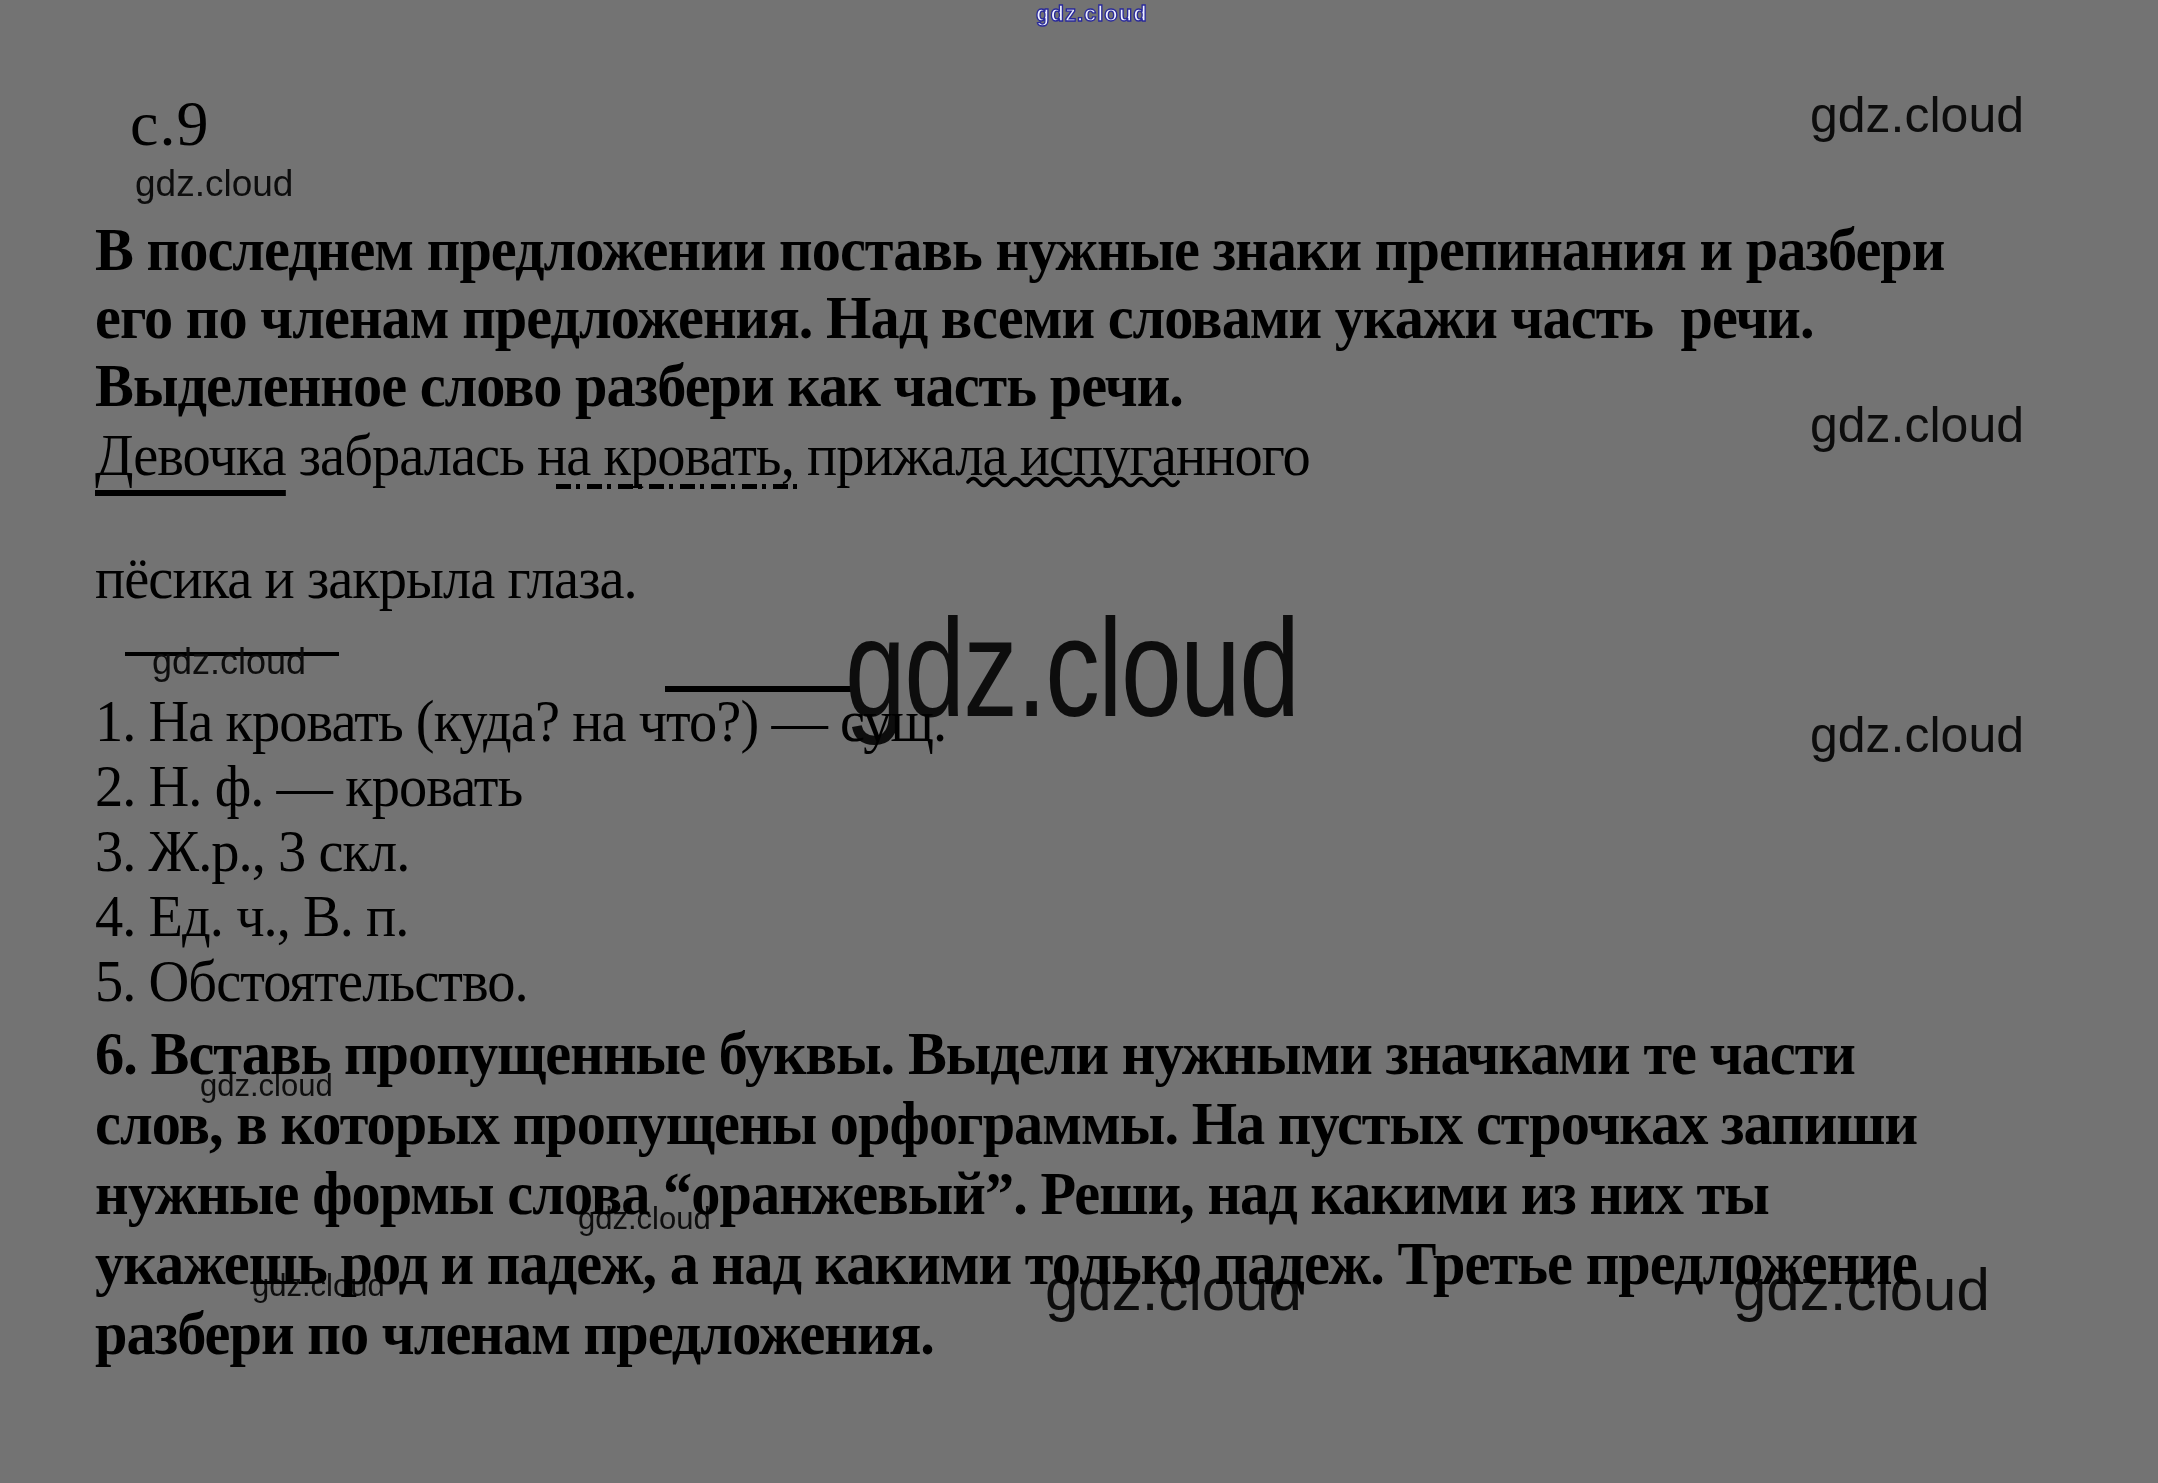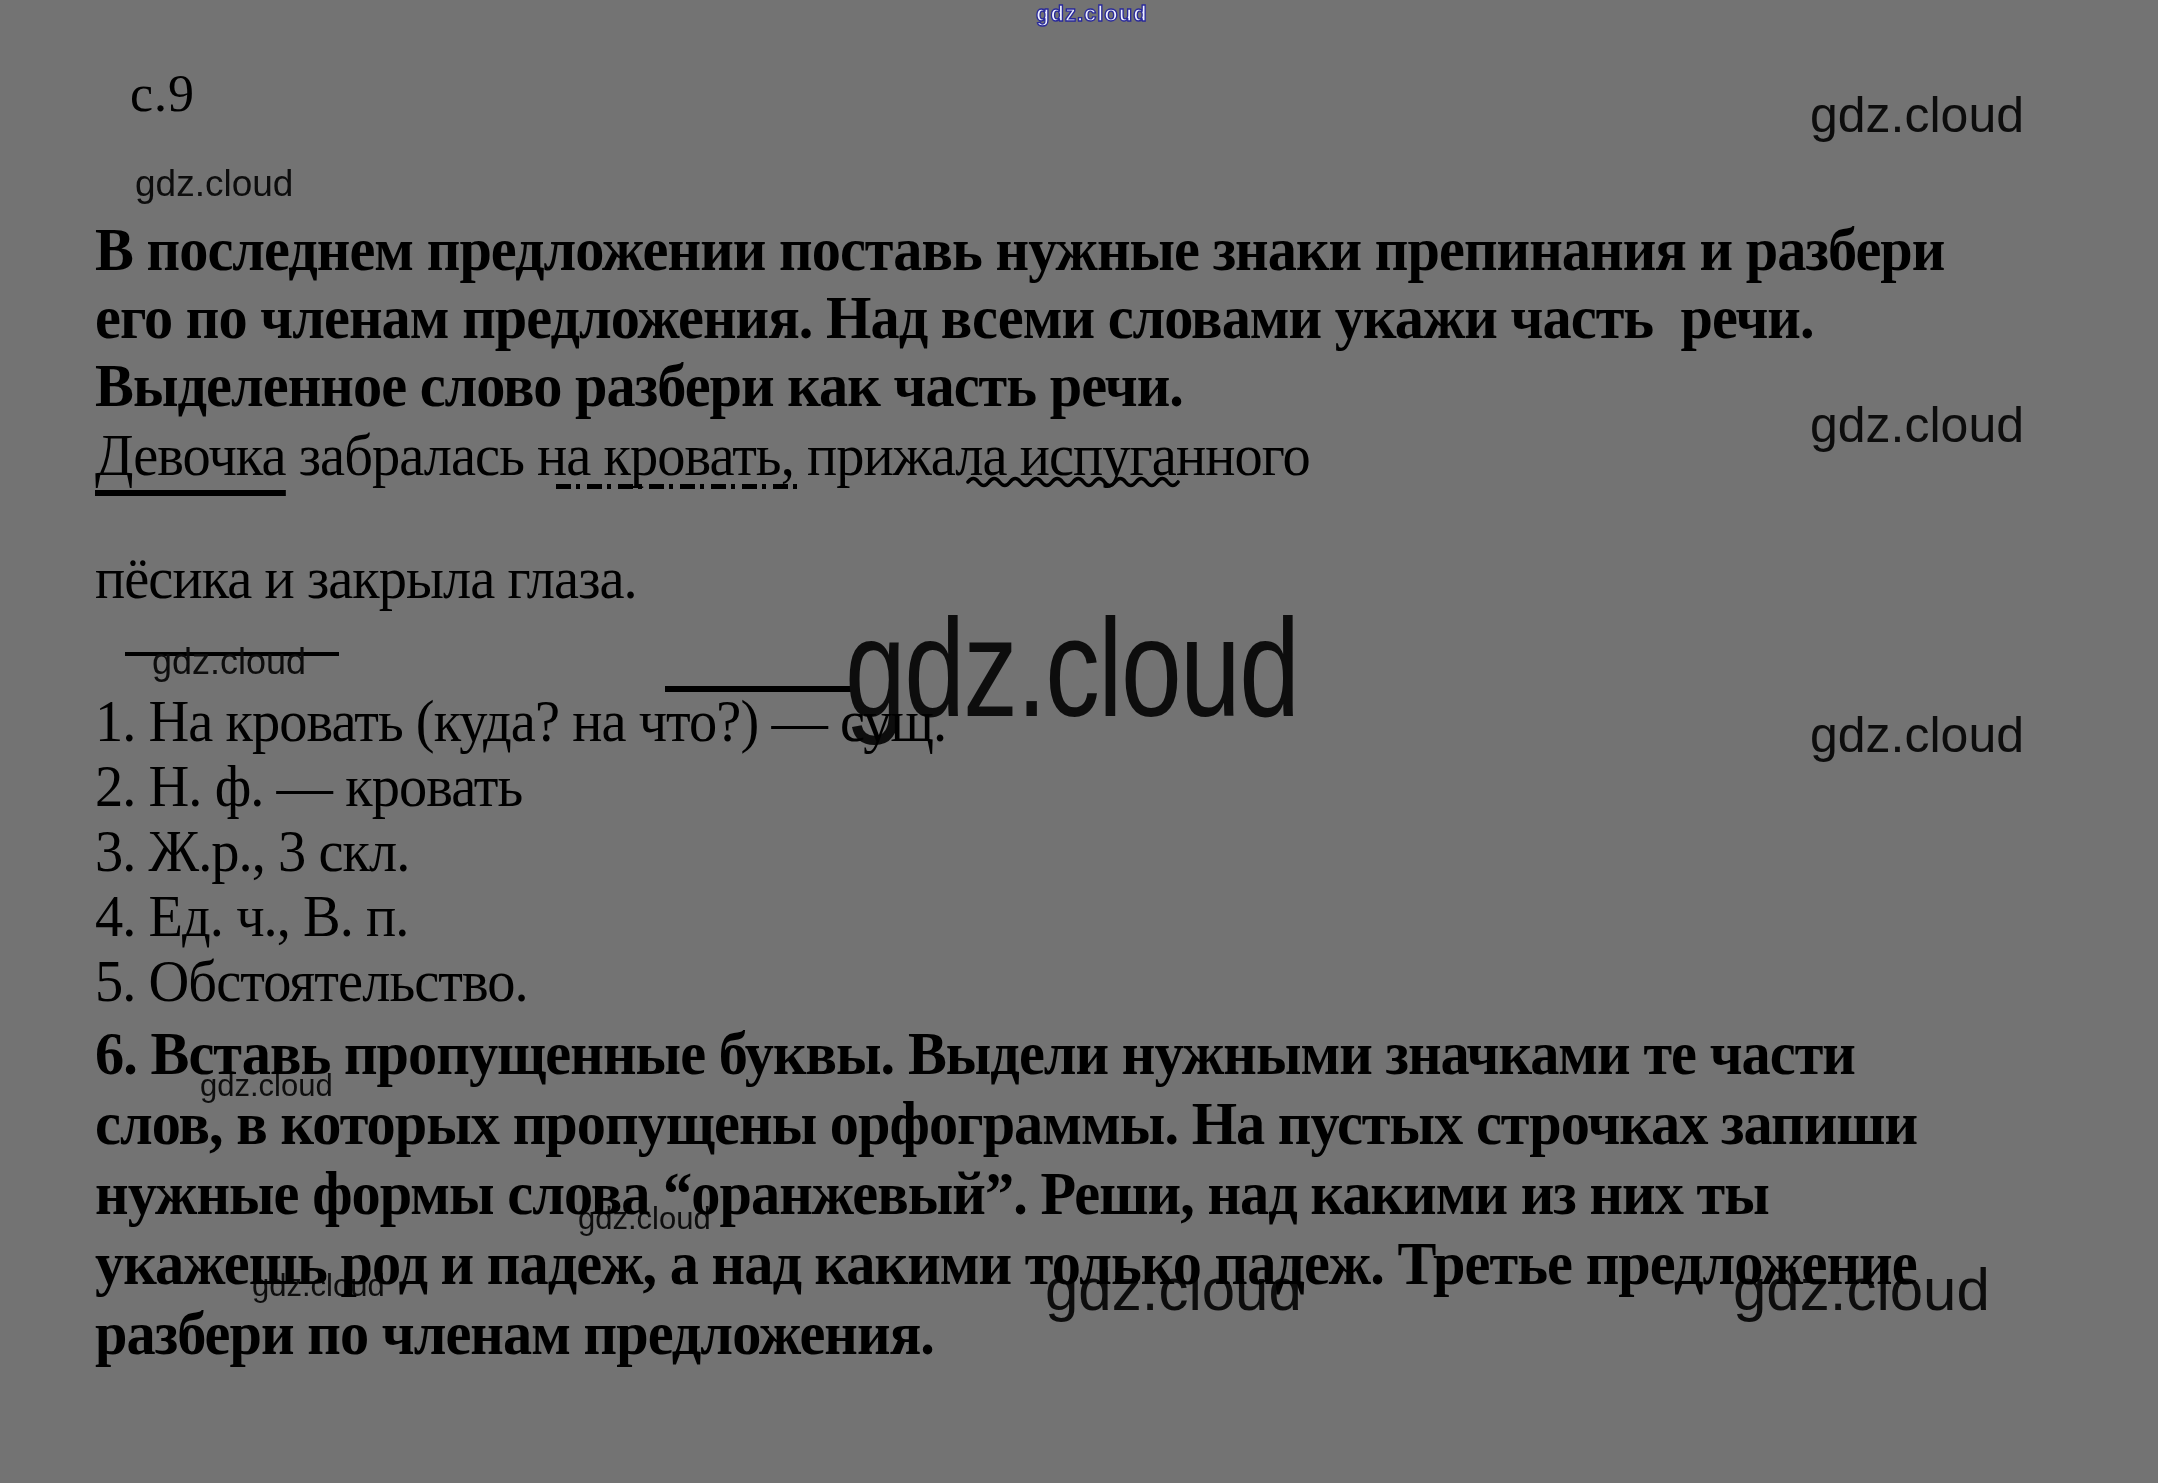--- a/index.html
+++ b/index.html
@@ -17,22 +17,22 @@
     transform:scaleX(0.94);transform-origin:0 0;
   }
   .tline{
     position:absolute;left:0;
     white-space:nowrap;
     font-size:60px;line-height:66px;
     letter-spacing:-1px;
   }
   .tline.b{font-weight:bold;font-size:62px;}
   .pagenum{
-    position:absolute;left:130px;top:64px;
-    font-size:52px;letter-spacing:1px;
+    position:absolute;left:130px;top:87px;
+    font-size:64px;letter-spacing:1px;
   }
   .subject{
     border-bottom:6px solid #000;
     padding-bottom:2px;
   }
   
   .dashdot{
     position:absolute;left:556px;top:484px;width:246px;height:5px;
     background:repeating-linear-gradient(90deg,#000 0 15px,transparent 15px 20px,#000 20px 24px,transparent 24px 31px);
   }

